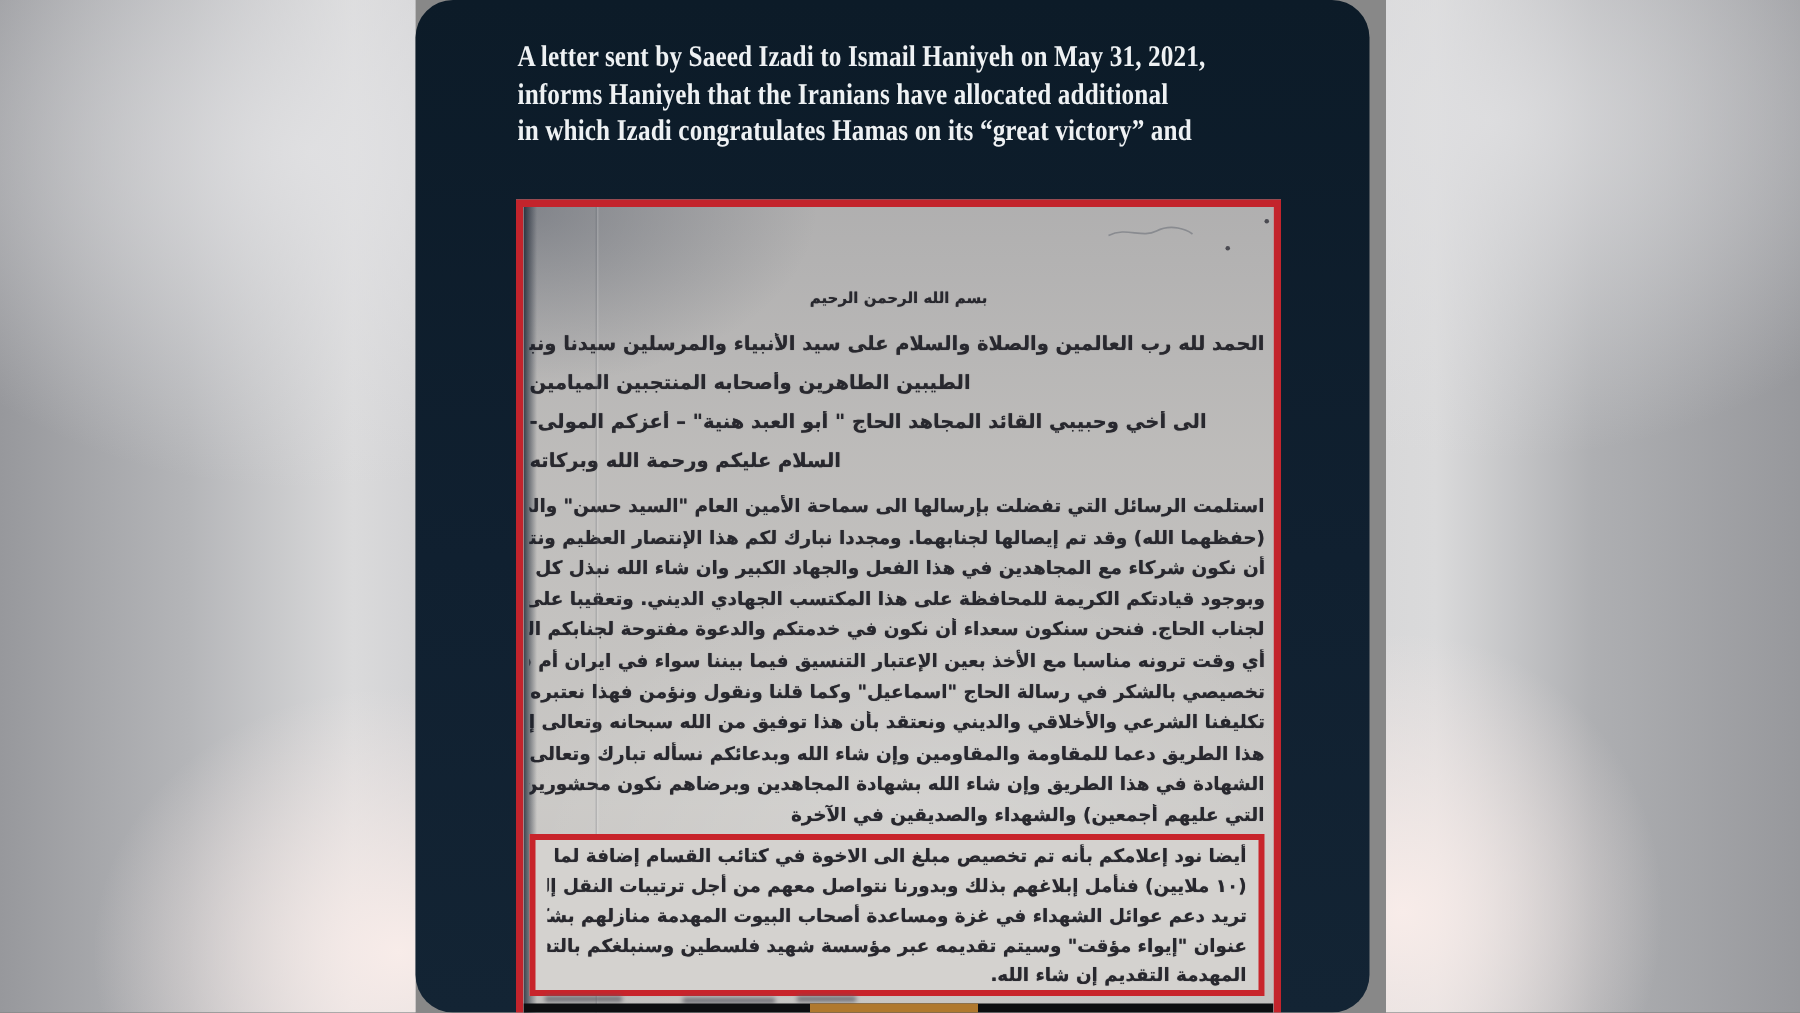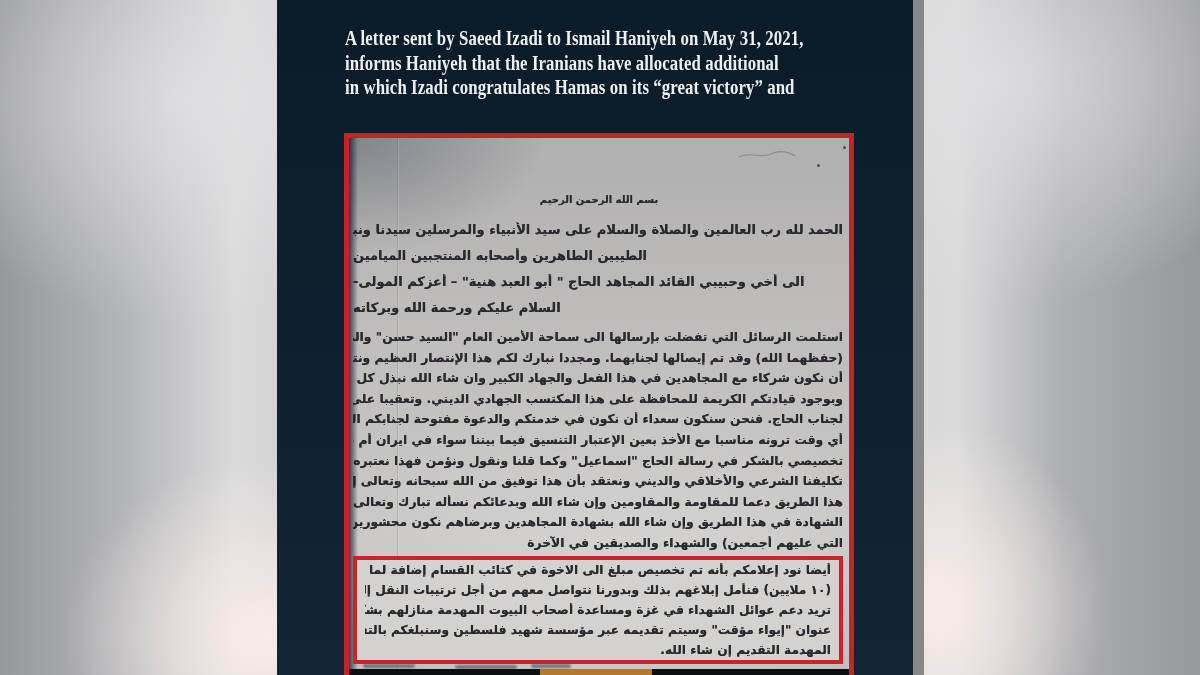--- a/index.html
+++ b/index.html
@@ -21,21 +21,21 @@
       radial-gradient(ellipse 420px 300px at 75% 15%, rgba(226,226,228,.85) 0%, rgba(226,226,228,0) 75%),
       linear-gradient(to right, var(--bg-gray-dark) 0%, #b4b5b8 45%, var(--bg-gray-light) 85%, #d3d3d5 100%);}
   .bg-right{position:absolute;left:924px;top:0;width:276px;height:675px;
     background:
       radial-gradient(ellipse 280px 300px at 4% 90%, var(--glow-pink) 0%, rgba(248,236,233,0) 62%),
       radial-gradient(ellipse 420px 300px at 25% 12%, rgba(224,224,226,.85) 0%, rgba(224,224,226,0) 75%),
       linear-gradient(to left, var(--bg-gray-dark) 0%, #aeafb2 50%, var(--bg-gray-light) 88%, #d8d8d9 100%);}
 
   
   .panel{position:absolute;left:277px;top:0;width:636px;height:675px;
-    background:linear-gradient(180deg,var(--panel-navy-top) 0%,#102030 55%,var(--panel-navy-bottom) 100%);}
+    background:linear-gradient(180deg,var(--panel-navy-top) 0%,#102030 55%,var(--panel-navy-bottom) 100%);border-radius:25px;}
 
   
   .caption{position:absolute;left:68px;top:26px;width:540px;color:var(--caption-text);
     font-family:"Liberation Serif",serif;font-weight:700;font-size:20px;line-height:24.5px;}
   .caption .cline{display:inline-block;white-space:nowrap;transform:scaleX(.84);
     transform-origin:left center;letter-spacing:.1px;}
 
   
   .doc-frame{position:absolute;left:67px;top:133px;width:510px;height:562px;
     border:5px solid var(--frame-red);background:var(--paper);}

